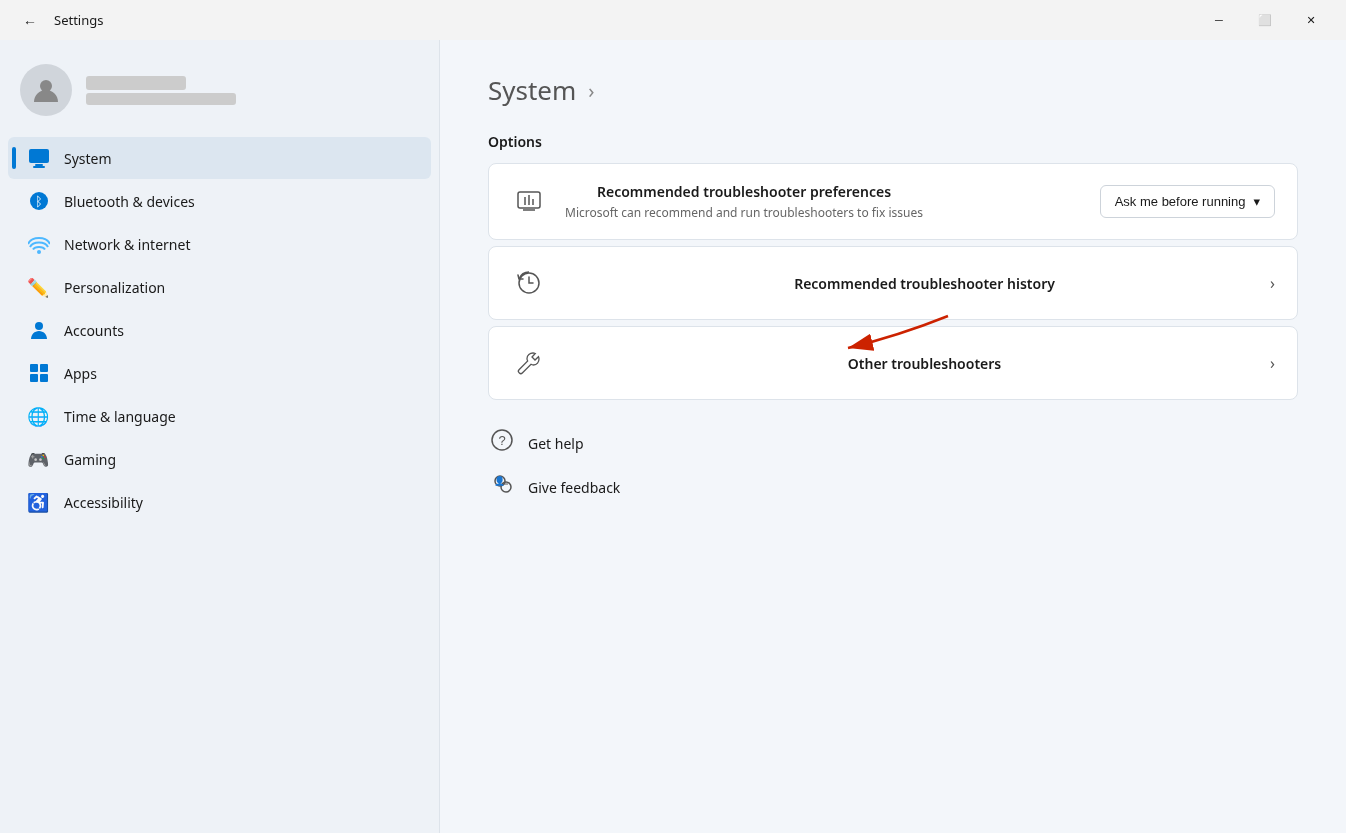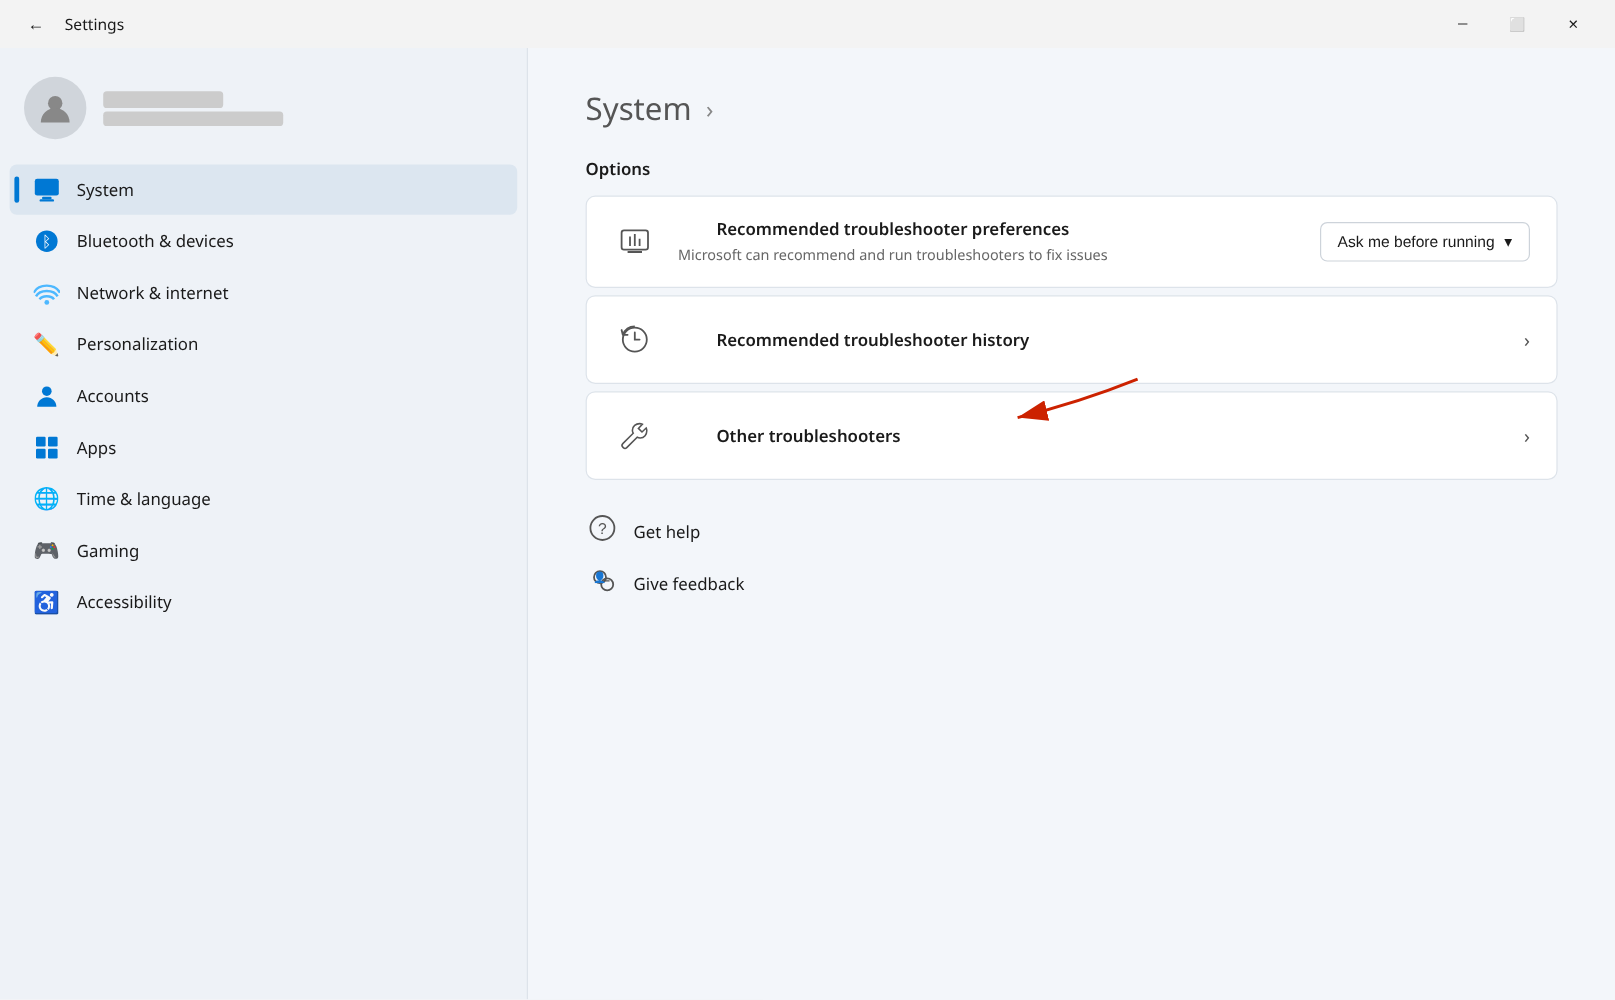--- a/index.html
+++ b/index.html
@@ -284,20 +284,21 @@
       margin-left: 24px;
     }
 
     .chevron-right {
       color: #555;
       font-size: 16px;
     }
 
     .clickable-card {
       cursor: pointer;
+      text-align: center;
     }
 
     .footer-links {
       margin-top: 28px;
       display: flex;
       flex-direction: column;
       gap: 14px;
     }
 
     .footer-link {

